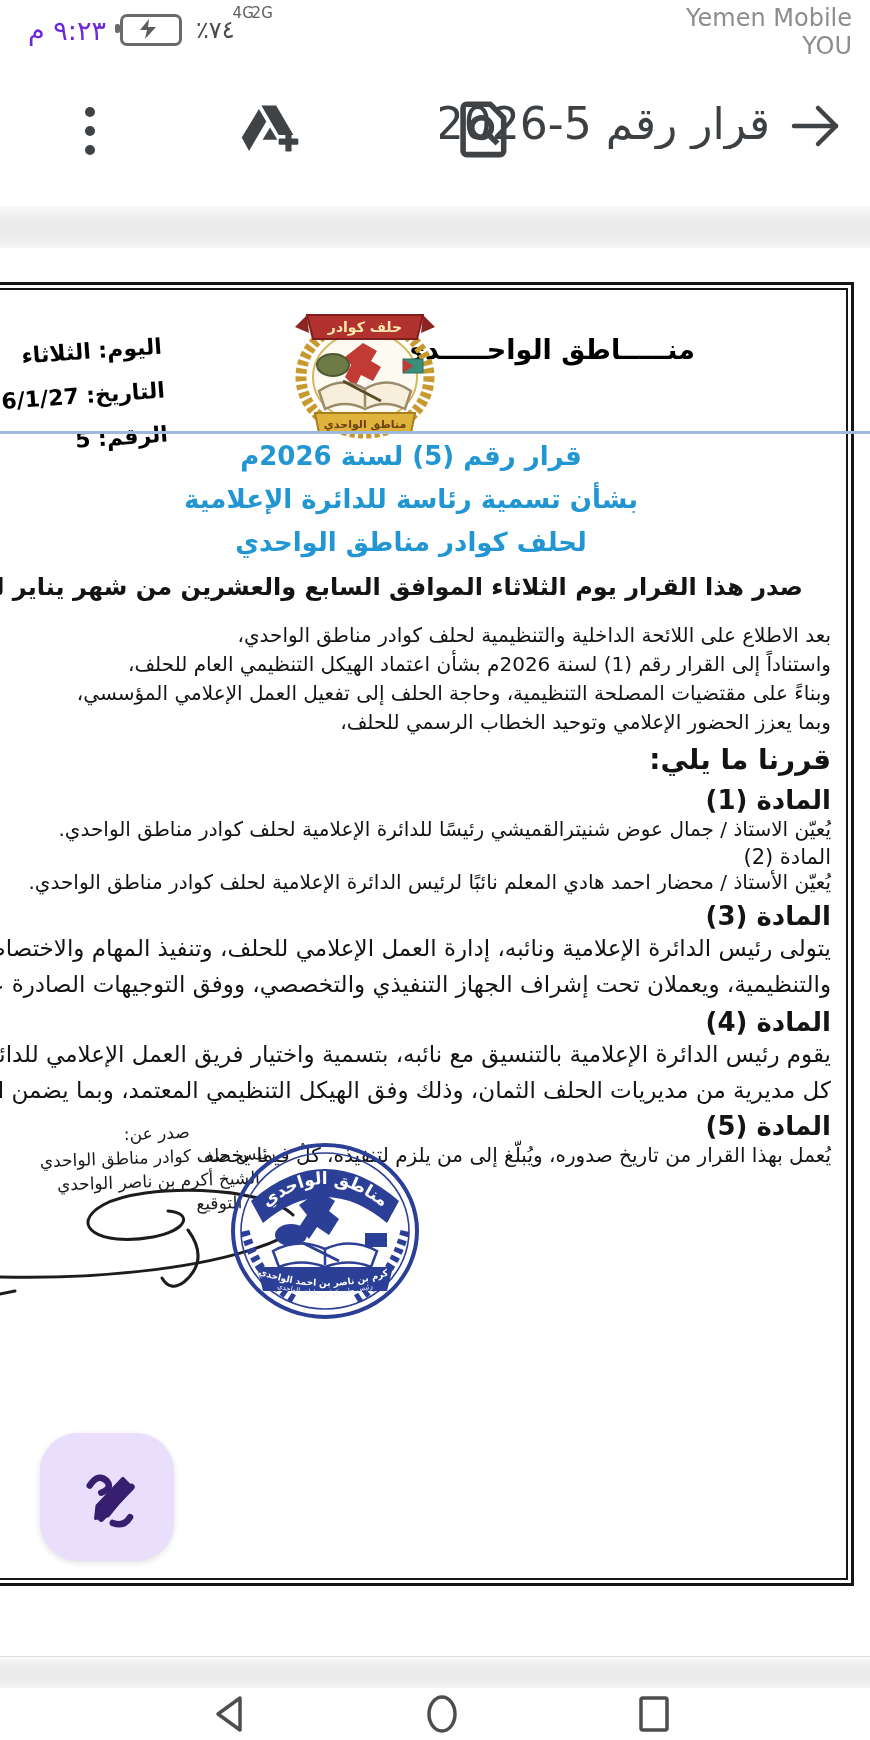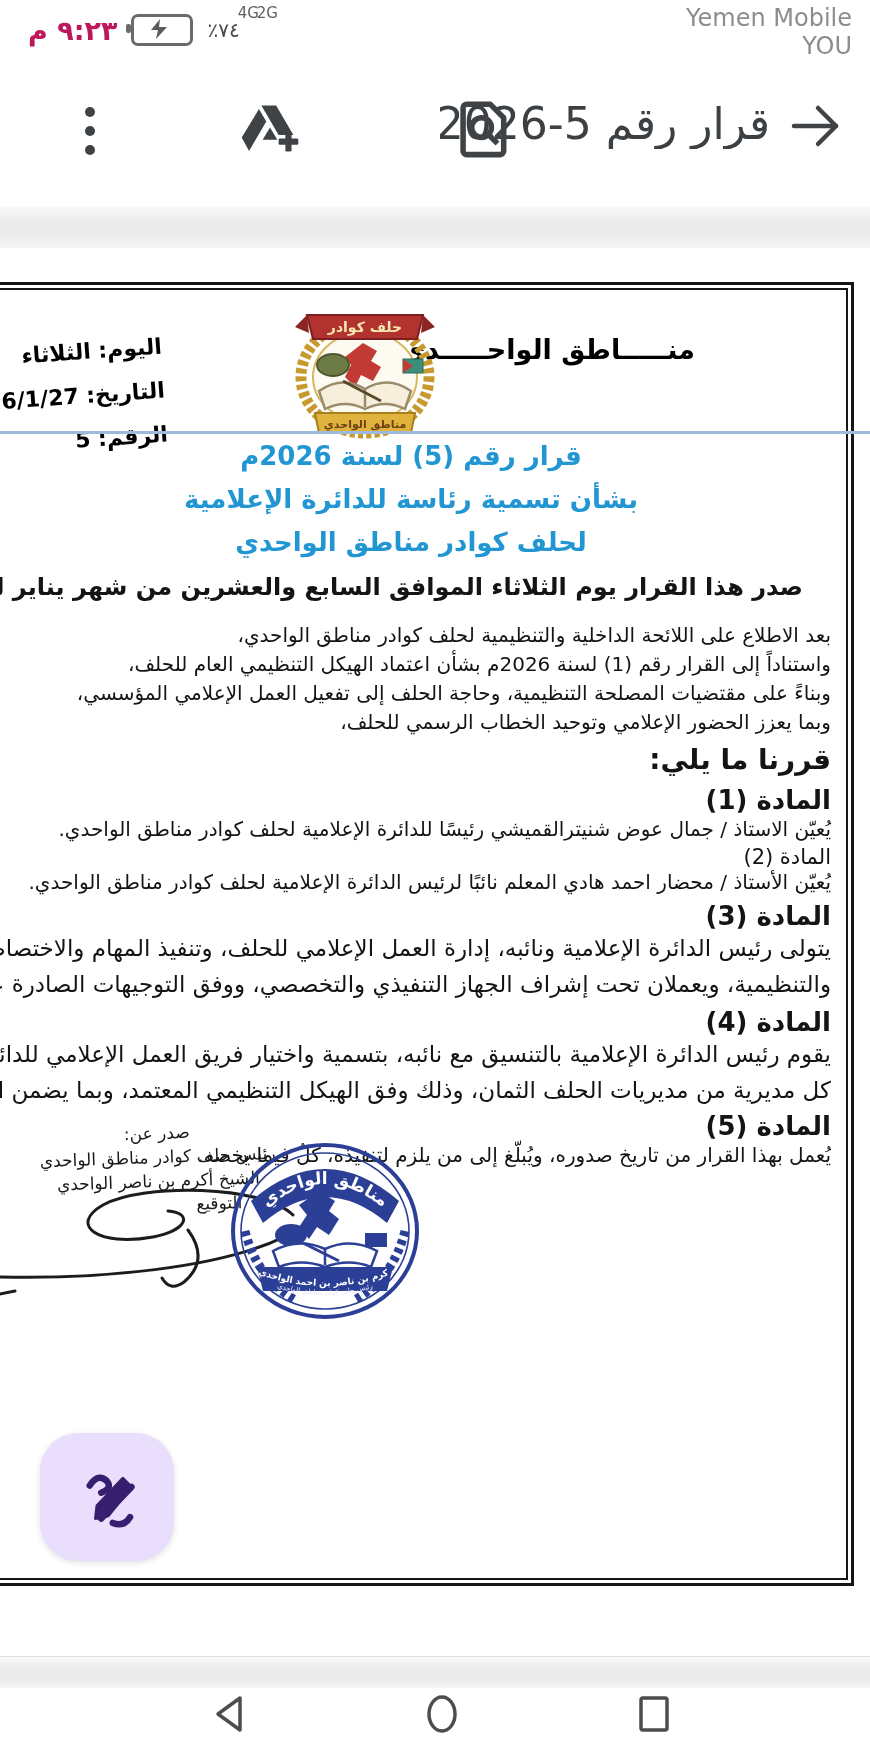--- a/index.html
+++ b/index.html
@@ -4,25 +4,25 @@
 <style>
   html,body{margin:0;padding:0;background:#fff;}
   .phone{position:relative;width:870px;height:1740px;background:#fff;overflow:hidden;
          font-family:"DejaVu Sans",sans-serif;}
 
   
   .status-bar{position:absolute;left:0;top:0;width:870px;height:62px;}
   .carrier{position:absolute;right:18px;top:4px;text-align:right;color:#8d8d8d;
            font-size:24px;line-height:28px;font-family:"DejaVu Sans",sans-serif;}
   .sb-left{position:absolute;left:28px;top:12px;display:flex;align-items:center;gap:14px;color:#5f5f5f;}
-  .sb-time{font-size:27px;color:#be185d;direction:rtl;font-weight:bold;}
+  .sb-time{font-size:27px;color:#6d28d9;direction:rtl;}
   .battery{position:relative;width:56px;height:26px;border:3px solid #6a6a6a;border-radius:7px;background:#fff;}
   .battery::before{content:"";position:absolute;left:-8px;top:7px;width:5px;height:9px;background:#6a6a6a;border-radius:2px;}
   .battery svg{position:absolute;left:10px;top:1px;}
-  .sb-pct{font-size:20px;color:#4a4a4a;direction:rtl;}
+  .sb-pct{font-size:24px;color:#4a4a4a;direction:rtl;}
   .sig{position:relative;display:flex;align-items:center;gap:18px;height:30px;padding-top:6px;flex-direction:column;}
   .sig i{display:block;width:5px;background:#6f6f6f;border-radius:1px;}
   .sig .lbl{position:absolute;top:-8px;left:-16px;font-size:15px;color:#5f5f5f;font-style:normal;background:none;width:auto;height:auto;}
 
   
   .app-bar{position:absolute;left:0;top:62px;width:870px;height:130px;background:#fff;}
   .back-arrow{position:absolute;right:24px;top:34px;width:60px;height:60px;}
   .app-title{position:absolute;right:100px;top:36px;font-size:44px;color:#3c4043;direction:rtl;white-space:nowrap;max-width:330px;overflow:hidden;}
   .icon-btn{position:absolute;top:36px;width:64px;height:64px;}
   .btn-find{left:452px;}

